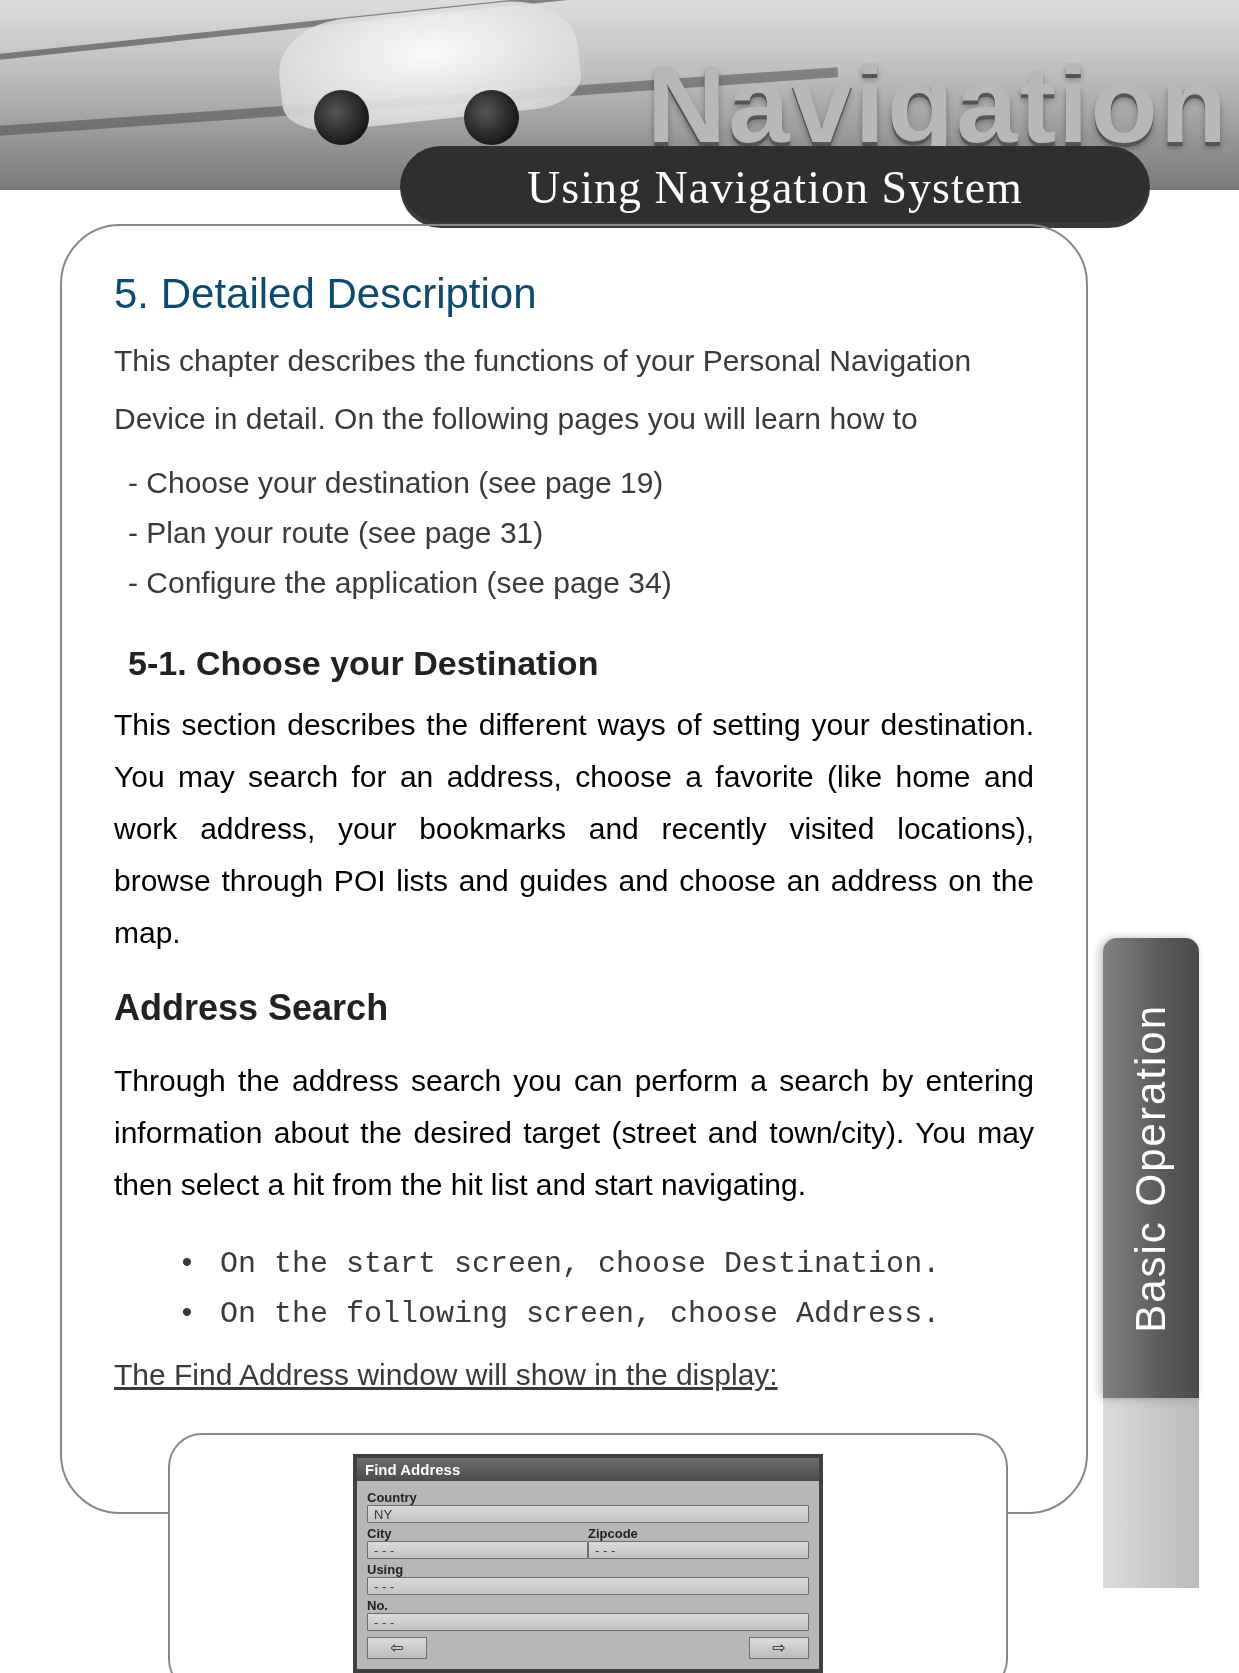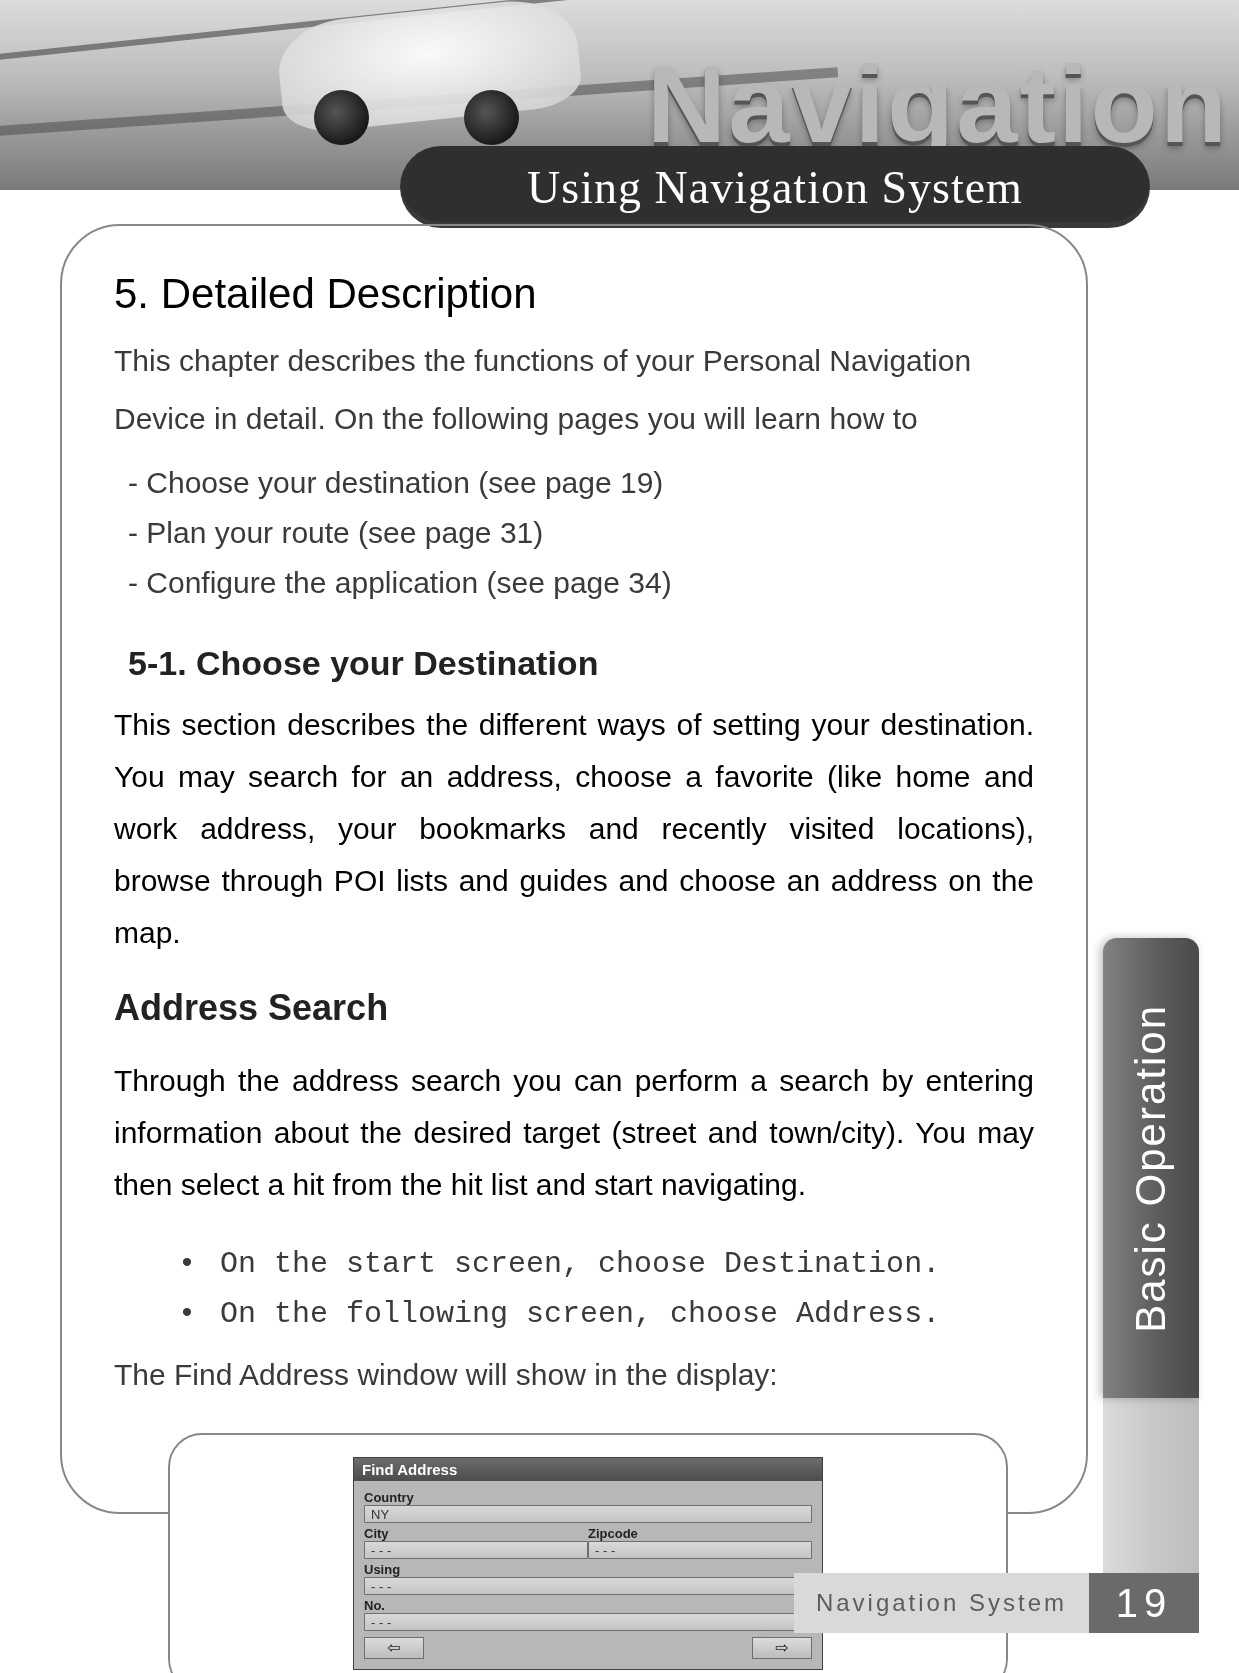--- a/index.html
+++ b/index.html
@@ -54,21 +54,21 @@
     box-shadow: inset 0 -6px 0 rgba(255,255,255,.05);
   }
 
   
   .content-box {
     position: absolute; left: 60px; top: 224px; width: 1028px; height: 1290px;
     border: 2px solid #888; border-radius: 60px;
     padding: 44px 52px 40px 52px;
   }
   .content-box h1 {
-    font-size: 42px; font-weight: 400; color: #000000; margin-bottom: 14px;
+    font-size: 42px; font-weight: 400; color: #0c4a6e; margin-bottom: 14px;
     font-family: Arial, sans-serif;
   }
   .content-box p.lead {
     font-size: 30px; line-height: 58px; color: #3a3a3a; font-family: "Arial Narrow", Arial, sans-serif;
     margin-bottom: 10px;
   }
   .dash-list { list-style: none; margin: 4px 0 36px 14px; }
   .dash-list li {
     font-size: 30px; line-height: 50px; color: #3a3a3a; font-family: "Arial Narrow", Arial, sans-serif;
   }
@@ -87,30 +87,31 @@
     font-family: Liberation Sans, sans-serif;
   }
   .bullet-list { list-style: none; margin: 0 0 12px 64px; }
   .bullet-list li {
     font-size: 30px; line-height: 50px; color: #3a3a3a; font-family: Liberation Mono, monospace;
   }
   .bullet-list li::before { content: "• "; padding-right: 6px; }
   p.single {
     font-size: 30px; line-height: 48px; color: #3a3a3a; font-family: "Arial Narrow", Arial, sans-serif;
     margin-bottom: 34px;
+    text-decoration: underline;
   }
 
   
   .inner-frame {
     margin: 14px 10px 0 54px; width: 840px; height: 260px;
     border: 2px solid #888; border-radius: 34px;
     display: flex; align-items: center; justify-content: center;
     background: #fff;
   }
-  .mock-window { width: 470px; background: #b7b7b7; border: 1px solid #404040; font-size: 14px; color: #222; }
+  .mock-window { width: 470px; background: #b7b7b7; border: 4px solid #404040; font-size: 14px; color: #222; }
   .mock-title { background: linear-gradient(#6d6d6d,#4c4c4c); color: #fff; padding: 3px 8px; font-weight: 700; font-size: 15px; }
   .mock-body { padding: 6px 10px 10px 10px; }
   .mock-label { font-weight: 700; font-size: 13px; margin-top: 3px; }
   .mock-row { display: flex; gap: 0; }
   .mock-row > div { flex: 1; }
   .mock-field { background: linear-gradient(#d9d9d9,#c4c4c4); border: 1px solid #6e6e6e; height: 18px; padding: 1px 6px; font-size: 13px; color: #333; border-radius: 1px; }
   .mock-nav { display: flex; justify-content: space-between; margin-top: 6px; }
   .mock-btn { width: 60px; height: 22px; background: linear-gradient(#dcdcdc,#bcbcbc); border: 1px solid #6e6e6e; display: flex; align-items:center; justify-content:center; font-size: 16px; }
 
   
@@ -219,18 +220,14 @@
         </div>
       </div>
     </div>
   </div>
 
   <div class="side-tab-track"></div>
   <div class="side-tab">
     <span>Basic Operation</span>
   </div>
 
-  <div class="footer">
-    <div class="footer-label">Navigation System</div>
-    <div class="footer-page">19</div>
-  </div>
 
 </div>
 
 </body></html>

